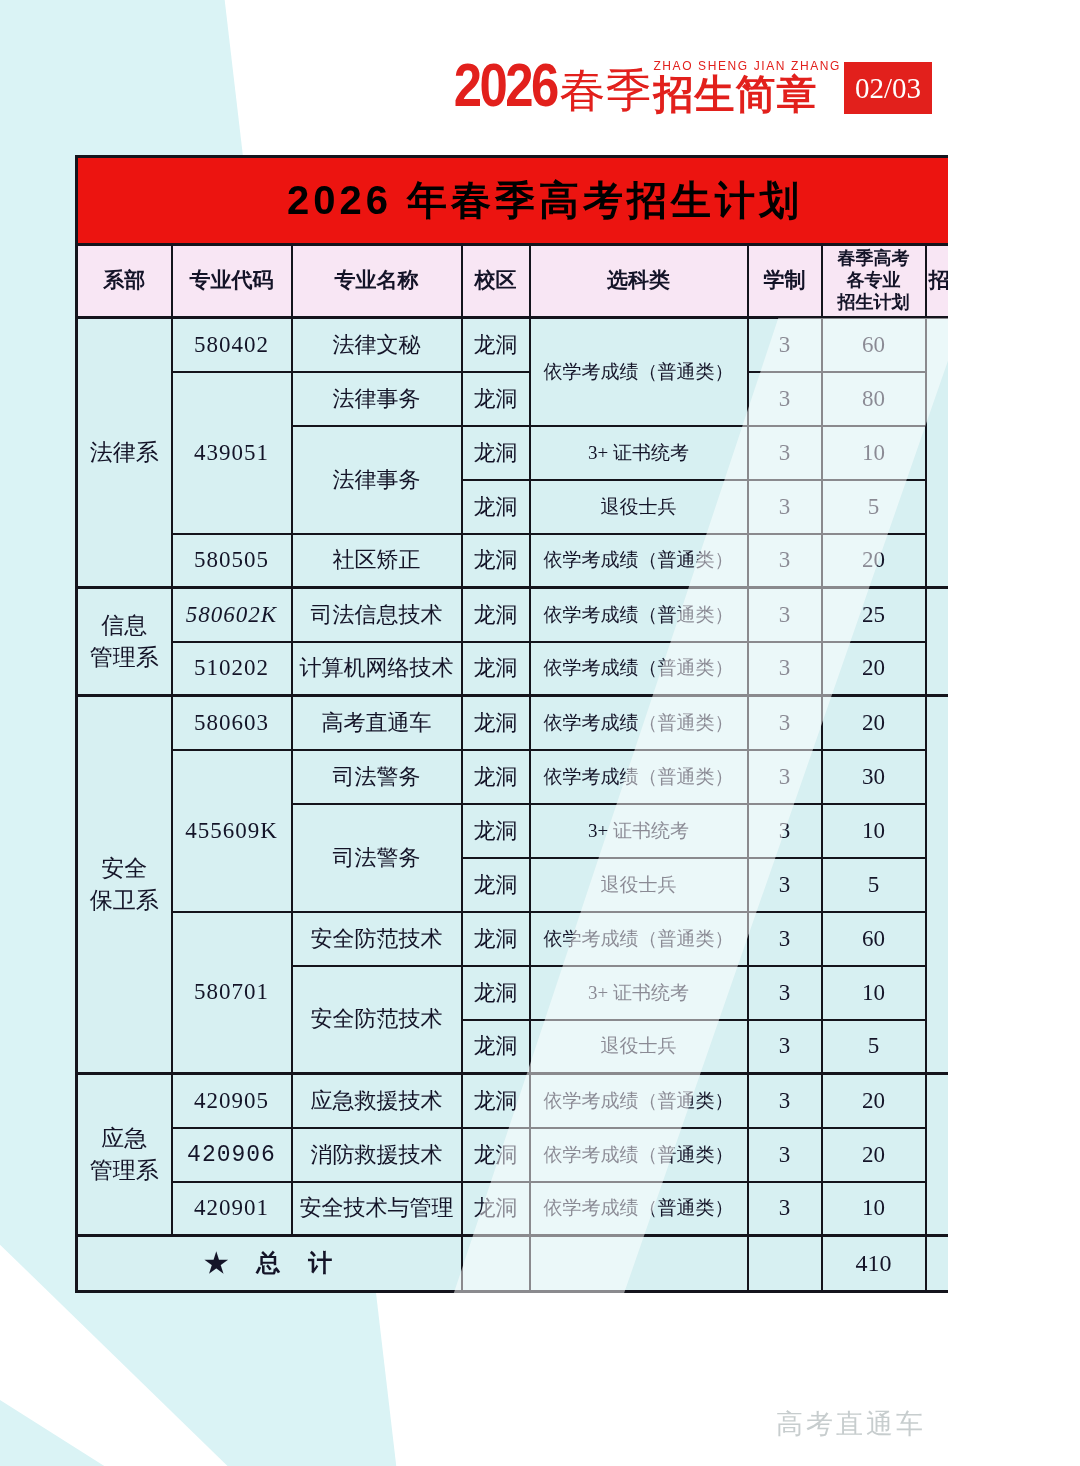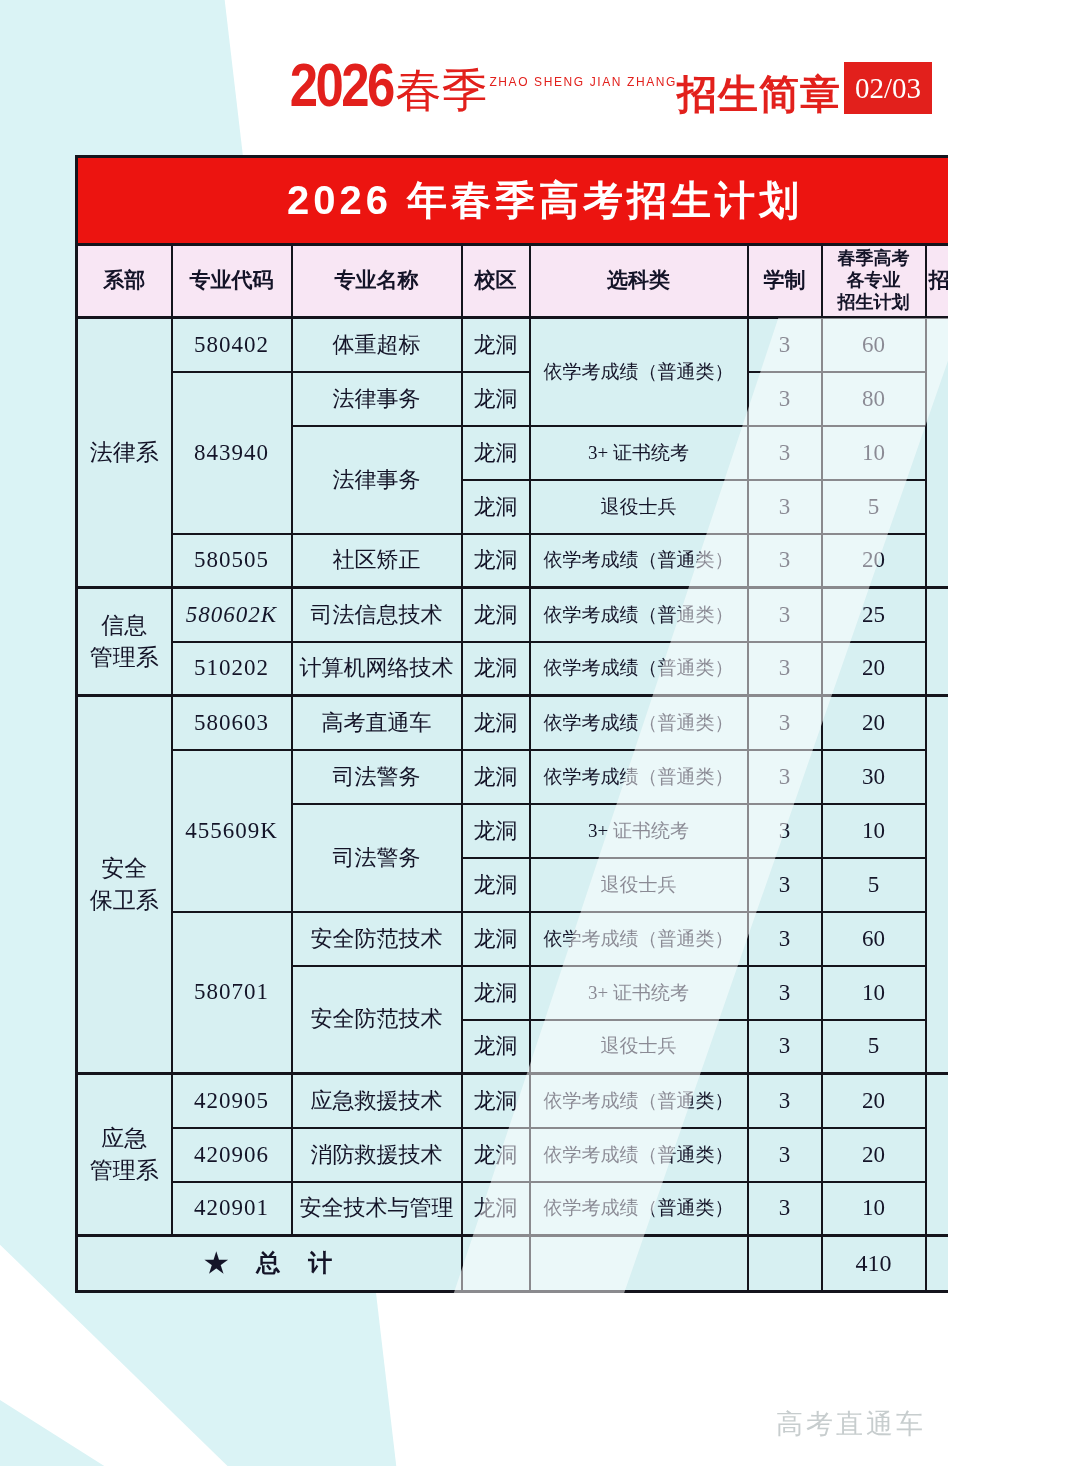--- a/index.html
+++ b/index.html
@@ -25,40 +25,40 @@
   .brand {
     position:absolute; top:56px; right:16px; z-index:2;
     display:flex; align-items:flex-end; color:#e2201c;
   }
   .brand-year {
     font-family:"Liberation Sans","DejaVu Sans",sans-serif;
     font-weight:900; font-size:62px; line-height:0.92; letter-spacing:-3px;
     transform:scaleX(0.82); transform-origin:right bottom;
   }
   .brand-season { font-size:46px; line-height:0.95; margin:0 2px 0 2px; }
-  .brand-mid { display:flex; flex-direction:row; align-items:flex-start; }
+  .brand-mid { display:flex; flex-direction:column; align-items:flex-start; }
   .brand-pinyin {
     font-family:"Liberation Sans","DejaVu Sans",sans-serif;
     font-size:12px; letter-spacing:1.6px; margin-bottom:2px; white-space:nowrap;
   }
   .brand-name {
     font-family:"Liberation Sans","DejaVu Sans",sans-serif;
     font-weight:900; font-size:40px; line-height:0.95; letter-spacing:1px; white-space:nowrap;
   }
   .brand-page {
     background:#e2201c; color:#ffffff; margin-left:3px; margin-bottom:-1px;
     height:52px; min-width:88px; display:flex; align-items:center; justify-content:center;
     font-size:29px; padding:0 10px;
   }
   
   .sheet { position:absolute; left:75px; top:155px; width:940px; z-index:1; }
   .banner {
     height:88px; background:#ec1410; border:3px solid #14141c; border-bottom:none;
     display:flex; align-items:center; justify-content:center;
-    color:#ffffff; font-family:"Liberation Sans","DejaVu Sans",sans-serif;
+    color:#000000; font-family:"Liberation Sans","DejaVu Sans",sans-serif;
     font-weight:bold; font-size:40px; letter-spacing:4px;
   }
   table.plan {
     width:940px; border-collapse:collapse; table-layout:fixed;
     border:3px solid #14141c;
   }
   .plan th, .plan td {
     border:2px solid #14141c; text-align:center; vertical-align:middle;
     color:#141428; overflow:hidden;
   }
@@ -138,29 +138,29 @@
             <th class="small">春季高考
 各专业
 招生计划</th>
             <th>招生总数</th>
           </tr>
         </thead>
       <tbody>
           <tr class="section-start">
             <td rowspan="5" class="c-department" style="white-space: pre-line;">法律系</td>
             <td class="c-major-code" style="white-space: pre-line;">580402</td>
-            <td class="c-major-name" style="white-space: pre-line;">体重超标</td>
+            <td class="c-major-name" style="white-space: pre-line;">法律文秘</td>
             <td class="c-campus" style="white-space: pre-line;">龙洞</td>
             <td rowspan="2" class="c-subject-type" style="white-space: pre-line;">依学考成绩（普通类）</td>
             <td class="c-duration" style="white-space: pre-line;">3</td>
             <td class="c-plan-count" style="white-space: pre-line;">60</td>
             <td rowspan="5" class="c-total-count" style="white-space: pre-line;">175</td>
           </tr>
           <tr>
-            <td rowspan="3" class="c-major-code" style="white-space: pre-line;">843940</td>
+            <td rowspan="3" class="c-major-code" style="white-space: pre-line;">439051</td>
             <td class="c-major-name" style="white-space: pre-line;">法律事务</td>
             <td class="c-campus" style="white-space: pre-line;">龙洞</td>
             <td class="c-duration" style="white-space: pre-line;">3</td>
             <td class="c-plan-count" style="white-space: pre-line;">80</td>
           </tr>
           <tr>
             <td rowspan="2" class="c-major-name" style="white-space: pre-line;">法律事务</td>
             <td class="c-campus" style="white-space: pre-line;">龙洞</td>
             <td class="c-subject-type" style="white-space: pre-line;">3+ 证书统考</td>
             <td class="c-duration" style="white-space: pre-line;">3</td>
@@ -257,21 +257,21 @@
 管理系</td>
             <td class="c-major-code" style="white-space: pre-line;">420905</td>
             <td class="c-major-name" style="white-space: pre-line;">应急救援技术</td>
             <td class="c-campus" style="white-space: pre-line;">龙洞</td>
             <td class="c-subject-type" style="white-space: pre-line;">依学考成绩（普通类）</td>
             <td class="c-duration" style="white-space: pre-line;">3</td>
             <td class="c-plan-count" style="white-space: pre-line;">20</td>
             <td rowspan="3" class="c-total-count" style="white-space: pre-line;">50</td>
           </tr>
           <tr>
-            <td class="c-major-code" style="white-space: pre-line;">420906</td>
+            <td class="c-major-code" style="white-space: pre-line; font-family: Liberation Mono, monospace;">420906</td>
             <td class="c-major-name" style="white-space: pre-line;">消防救援技术</td>
             <td class="c-campus" style="white-space: pre-line;">龙洞</td>
             <td class="c-subject-type" style="white-space: pre-line;">依学考成绩（普通类）</td>
             <td class="c-duration" style="white-space: pre-line;">3</td>
             <td class="c-plan-count" style="white-space: pre-line;">20</td>
           </tr>
           <tr>
             <td class="c-major-code" style="white-space: pre-line;">420901</td>
             <td class="c-major-name" style="white-space: pre-line; margin-left: 36px;">安全技术与管理</td>
             <td class="c-campus" style="white-space: pre-line;">龙洞</td>

